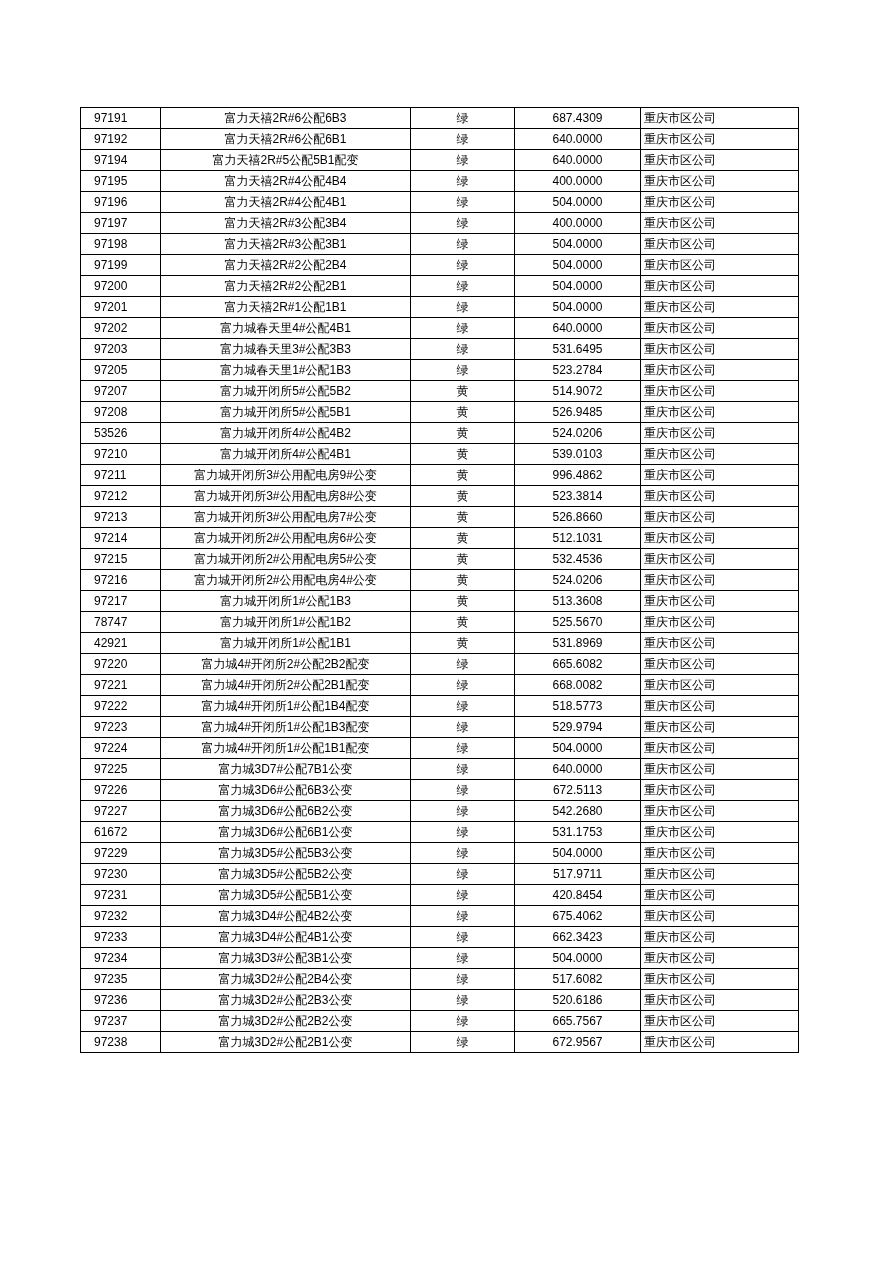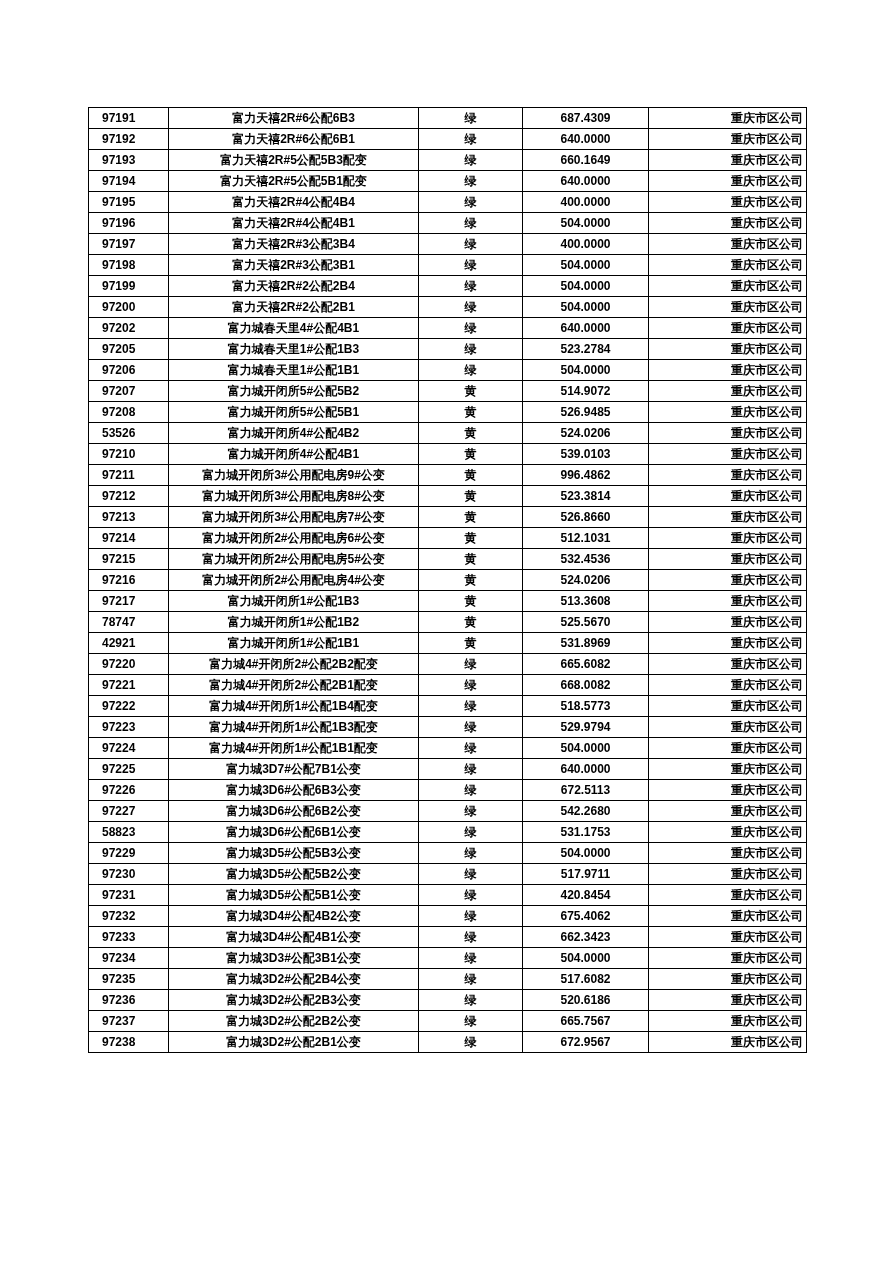--- a/index.html
+++ b/index.html
@@ -14,23 +14,22 @@
       position: relative;
       overflow: hidden;
     }
     .page {
       position: absolute;
       inset: 0;
       background: #ffffff;
     }
     .table-wrap {
       position: absolute;
-      left: 88px;
+      left: 80px;
       top: 107px;
-      font-weight: bold;
     }
     table {
       border-collapse: collapse;
       table-layout: fixed;
     }
     td {
       border: 1px solid #000000;
       height: 20px;
       font-size: 12px;
       line-height: 20px;
@@ -52,21 +51,21 @@
     td.status {
       width: 104px;
       text-align: center;
     }
     td.value {
       width: 126px;
       text-align: center;
     }
     td.company {
       width: 158px;
-      text-align: right;
+      text-align: left;
     }
   </style>
 </head>
 <body>
 
 <div class="page">
   <div class="table-wrap">
     <table>
       <tbody>
           <tr>
@@ -77,27 +76,20 @@
             <td class="company">重庆市区公司</td>
           </tr>
           <tr>
             <td class="id">97192</td>
             <td class="name">富力天禧2R#6公配6B1</td>
             <td class="status">绿</td>
             <td class="value">640.0000</td>
             <td class="company">重庆市区公司</td>
           </tr>
           <tr>
-            <td class="id">97193</td>
-            <td class="name">富力天禧2R#5公配5B3配变</td>
-            <td class="status">绿</td>
-            <td class="value">660.1649</td>
-            <td class="company">重庆市区公司</td>
-          </tr>
-          <tr>
             <td class="id">97194</td>
             <td class="name">富力天禧2R#5公配5B1配变</td>
             <td class="status">绿</td>
             <td class="value">640.0000</td>
             <td class="company">重庆市区公司</td>
           </tr>
           <tr>
             <td class="id">97195</td>
             <td class="name">富力天禧2R#4公配4B4</td>
             <td class="status">绿</td>
@@ -133,41 +125,48 @@
             <td class="company">重庆市区公司</td>
           </tr>
           <tr>
             <td class="id">97200</td>
             <td class="name">富力天禧2R#2公配2B1</td>
             <td class="status">绿</td>
             <td class="value">504.0000</td>
             <td class="company">重庆市区公司</td>
           </tr>
           <tr>
+            <td class="id">97201</td>
+            <td class="name">富力天禧2R#1公配1B1</td>
+            <td class="status">绿</td>
+            <td class="value">504.0000</td>
+            <td class="company">重庆市区公司</td>
+          </tr>
+          <tr>
             <td class="id">97202</td>
             <td class="name">富力城春天里4#公配4B1</td>
             <td class="status">绿</td>
             <td class="value">640.0000</td>
             <td class="company">重庆市区公司</td>
           </tr>
           <tr>
+            <td class="id">97203</td>
+            <td class="name">富力城春天里3#公配3B3</td>
+            <td class="status">绿</td>
+            <td class="value">531.6495</td>
+            <td class="company">重庆市区公司</td>
+          </tr>
+          <tr>
             <td class="id">97205</td>
             <td class="name">富力城春天里1#公配1B3</td>
             <td class="status">绿</td>
             <td class="value">523.2784</td>
             <td class="company">重庆市区公司</td>
           </tr>
           <tr>
-            <td class="id">97206</td>
-            <td class="name">富力城春天里1#公配1B1</td>
-            <td class="status">绿</td>
-            <td class="value">504.0000</td>
-            <td class="company">重庆市区公司</td>
-          </tr>
-          <tr>
             <td class="id">97207</td>
             <td class="name">富力城开闭所5#公配5B2</td>
             <td class="status">黄</td>
             <td class="value">514.9072</td>
             <td class="company">重庆市区公司</td>
           </tr>
           <tr>
             <td class="id">97208</td>
             <td class="name">富力城开闭所5#公配5B1</td>
             <td class="status">黄</td>
@@ -301,21 +300,21 @@
             <td class="company">重庆市区公司</td>
           </tr>
           <tr>
             <td class="id">97227</td>
             <td class="name">富力城3D6#公配6B2公变</td>
             <td class="status">绿</td>
             <td class="value">542.2680</td>
             <td class="company">重庆市区公司</td>
           </tr>
           <tr>
-            <td class="id">58823</td>
+            <td class="id">61672</td>
             <td class="name">富力城3D6#公配6B1公变</td>
             <td class="status">绿</td>
             <td class="value">531.1753</td>
             <td class="company">重庆市区公司</td>
           </tr>
           <tr>
             <td class="id">97229</td>
             <td class="name">富力城3D5#公配5B3公变</td>
             <td class="status">绿</td>
             <td class="value">504.0000</td>

